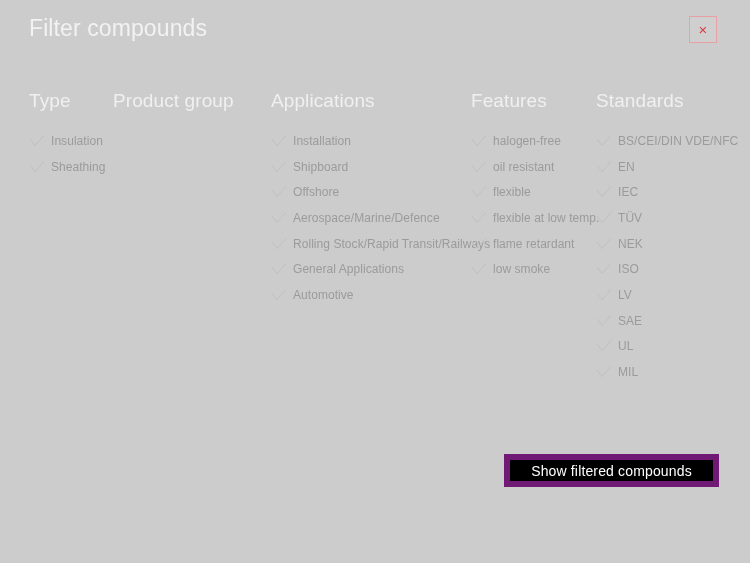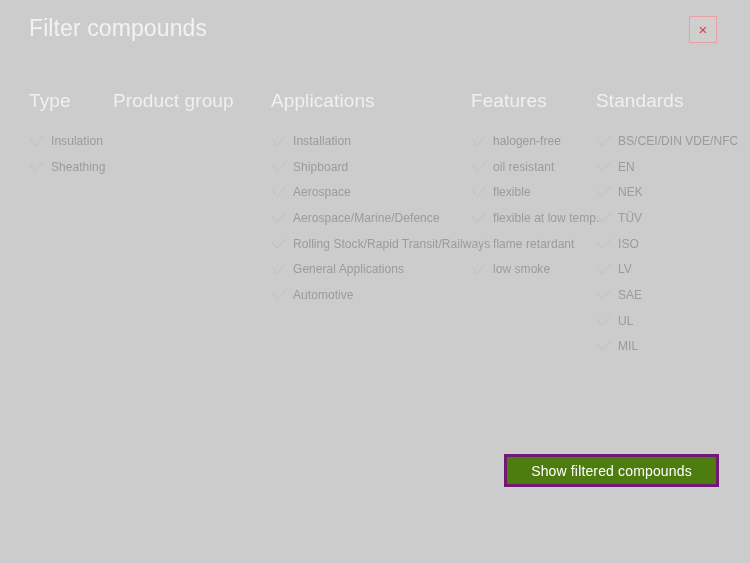--- a/index.html
+++ b/index.html
@@ -124,22 +124,22 @@
     letter-spacing: 0.05px;
   }
 
   
   .submit-button {
     position: absolute;
     left: 504px;
     top: 454px;
     width: 215px;
     height: 33px;
-    background: #4d7c0f;
-    border: 3px solid #701a75;
+    background: #000000;
+    border: 6px solid #701a75;
     box-sizing: border-box;
     color: #ffffff;
     font-family: "Liberation Sans", sans-serif;
     font-size: 14px;
     line-height: 14px;
     letter-spacing: 0.15px;
     cursor: pointer;
     padding: 6px;
     display: flex;
     align-items: center;
@@ -204,21 +204,21 @@
               </svg>
           </span>
           <span class="option-label">Shipboard</span>
         </li>
         <li class="option-item">
           <span class="check-icon">
             <svg viewBox="0 0 16 12">
                 <path d="M1 4 L6 10.5 L15 0.5" fill="none" stroke="#c2c2c2" stroke-width="1.1"></path>
               </svg>
           </span>
-          <span class="option-label">Aerospace</span>
+          <span class="option-label">Offshore</span>
         </li>
         <li class="option-item">
           <span class="check-icon">
             <svg viewBox="0 0 16 12">
                 <path d="M1 4 L6 10.5 L15 0.5" fill="none" stroke="#c2c2c2" stroke-width="1.1"></path>
               </svg>
           </span>
           <span class="option-label">Aerospace/Marine/Defence</span>
         </li>
         <li class="option-item">
@@ -320,36 +320,44 @@
               </svg>
           </span>
           <span class="option-label">EN</span>
         </li>
         <li class="option-item">
           <span class="check-icon">
             <svg viewBox="0 0 16 12">
                 <path d="M1 4 L6 10.5 L15 0.5" fill="none" stroke="#c2c2c2" stroke-width="1.1"></path>
               </svg>
           </span>
+          <span class="option-label">IEC</span>
+        </li>
+        <li class="option-item">
+          <span class="check-icon">
+            <svg viewBox="0 0 16 12">
+                <path d="M1 4 L6 10.5 L15 0.5" fill="none" stroke="#c2c2c2" stroke-width="1.1"></path>
+              </svg>
+          </span>
+          <span class="option-label">TÜV</span>
+        </li>
+        <li class="option-item">
+          <span class="check-icon">
+            <svg viewBox="0 0 16 12">
+                <path d="M1 4 L6 10.5 L15 0.5" fill="none" stroke="#c2c2c2" stroke-width="1.1"></path>
+              </svg>
+          </span>
           <span class="option-label">NEK</span>
         </li>
         <li class="option-item">
           <span class="check-icon">
             <svg viewBox="0 0 16 12">
                 <path d="M1 4 L6 10.5 L15 0.5" fill="none" stroke="#c2c2c2" stroke-width="1.1"></path>
               </svg>
           </span>
-          <span class="option-label">TÜV</span>
-        </li>
-        <li class="option-item">
-          <span class="check-icon">
-            <svg viewBox="0 0 16 12">
-                <path d="M1 4 L6 10.5 L15 0.5" fill="none" stroke="#c2c2c2" stroke-width="1.1"></path>
-              </svg>
-          </span>
           <span class="option-label">ISO</span>
         </li>
         <li class="option-item">
           <span class="check-icon">
             <svg viewBox="0 0 16 12">
                 <path d="M1 4 L6 10.5 L15 0.5" fill="none" stroke="#c2c2c2" stroke-width="1.1"></path>
               </svg>
           </span>
           <span class="option-label">LV</span>
         </li>

